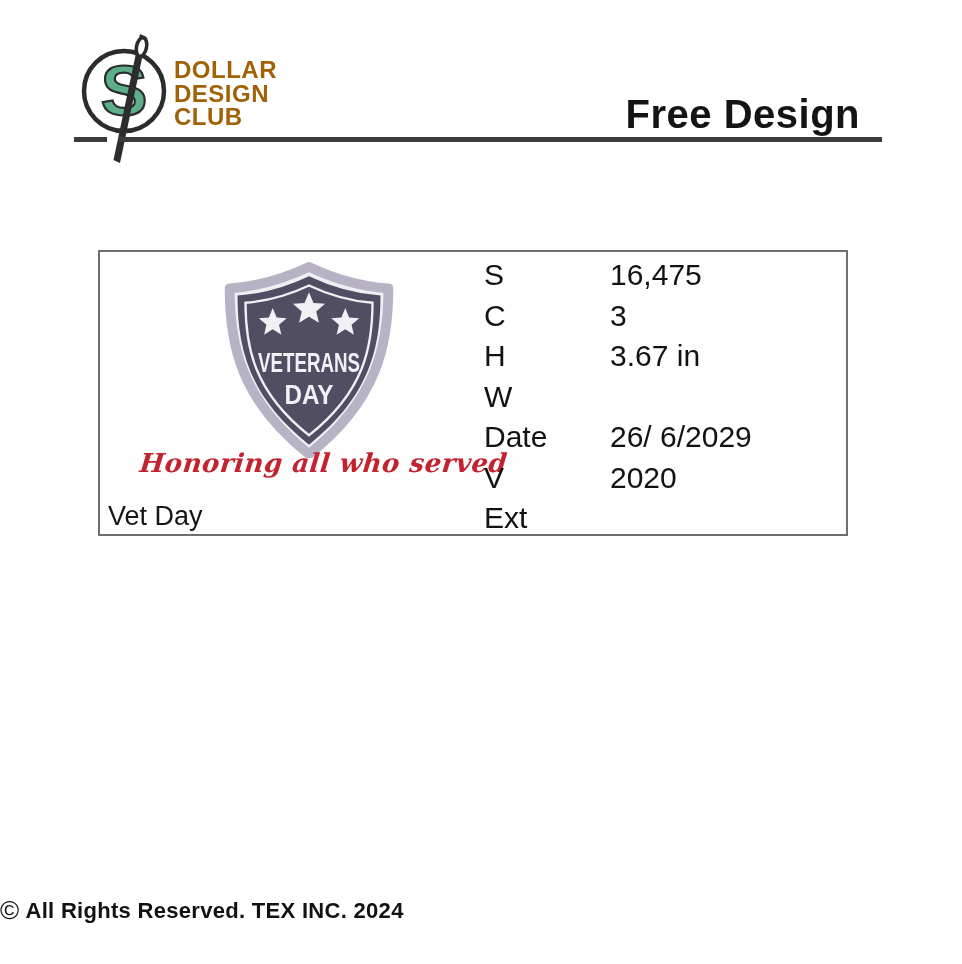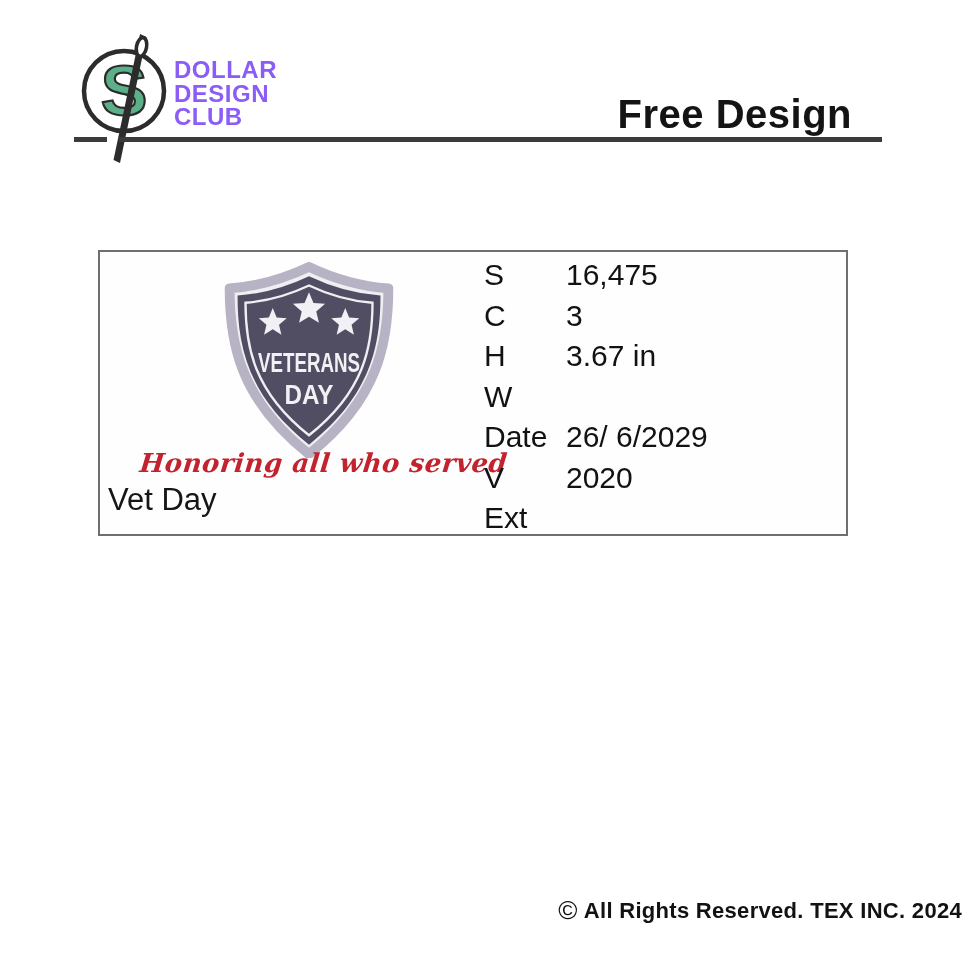--- a/index.html
+++ b/index.html
@@ -17,25 +17,25 @@
     left: 78px; top: 34px;
     width: 120px; height: 132px;
   }
   .brand-text {
     position: absolute;
     left: 174px; top: 58px;
     font-size: 24px;
     font-weight: 800;
     letter-spacing: 0.5px;
     line-height: 23.5px;
-    color: #8b5cf6;
+    color: #a16207;
   }
   .page-title {
     position: absolute;
-    top: 92px; right: 110px;
+    top: 92px; right: 102px;
     font-size: 40px;
     font-weight: 800;
     letter-spacing: 0.5px;
     color: #141414;
   }
   .rule-dash {
     position: absolute;
     left: 74px; top: 137px;
     width: 33px; height: 5px;
     background: #3b3b3b;
@@ -69,46 +69,46 @@
     font-style: italic;
     font-weight: 700;
     font-size: 26px;
     letter-spacing: 0.5px;
     color: #c2232e;
     transform: skewX(-6deg);
     white-space: nowrap;
   }
   .design-name {
     position: absolute;
-    left: 8px; top: 230px;
-    font-size: 31px;
+    left: 8px; top: 249px;
+    font-size: 27px;
     color: #161616;
     text-align: center;
   }
   .specs {
     position: absolute;
     left: 384px; top: 3px;
     width: 360px;
   }
   .spec-row {
     display: flex;
     height: 40.5px;
     align-items: center;
     font-size: 30px;
     color: #121212;
   }
   .spec-label { width: 82px; flex: 0 0 82px; }
-  .spec-value { flex: 1; }
+  .spec-value { flex: 1; margin-left: 44px; }
 
   
   .footer {
     position: absolute;
     left: 0; top: 895px;
     width: 962px;
-    text-align: right;
+    text-align: left;
     font-size: 22px;
     font-weight: 700;
     letter-spacing: 0.3px;
     color: #121212;
   }
   .footer .c-symbol {
     font-size: 26px;
     font-weight: 400;
     vertical-align: -1px;
     margin-right: 6px;

